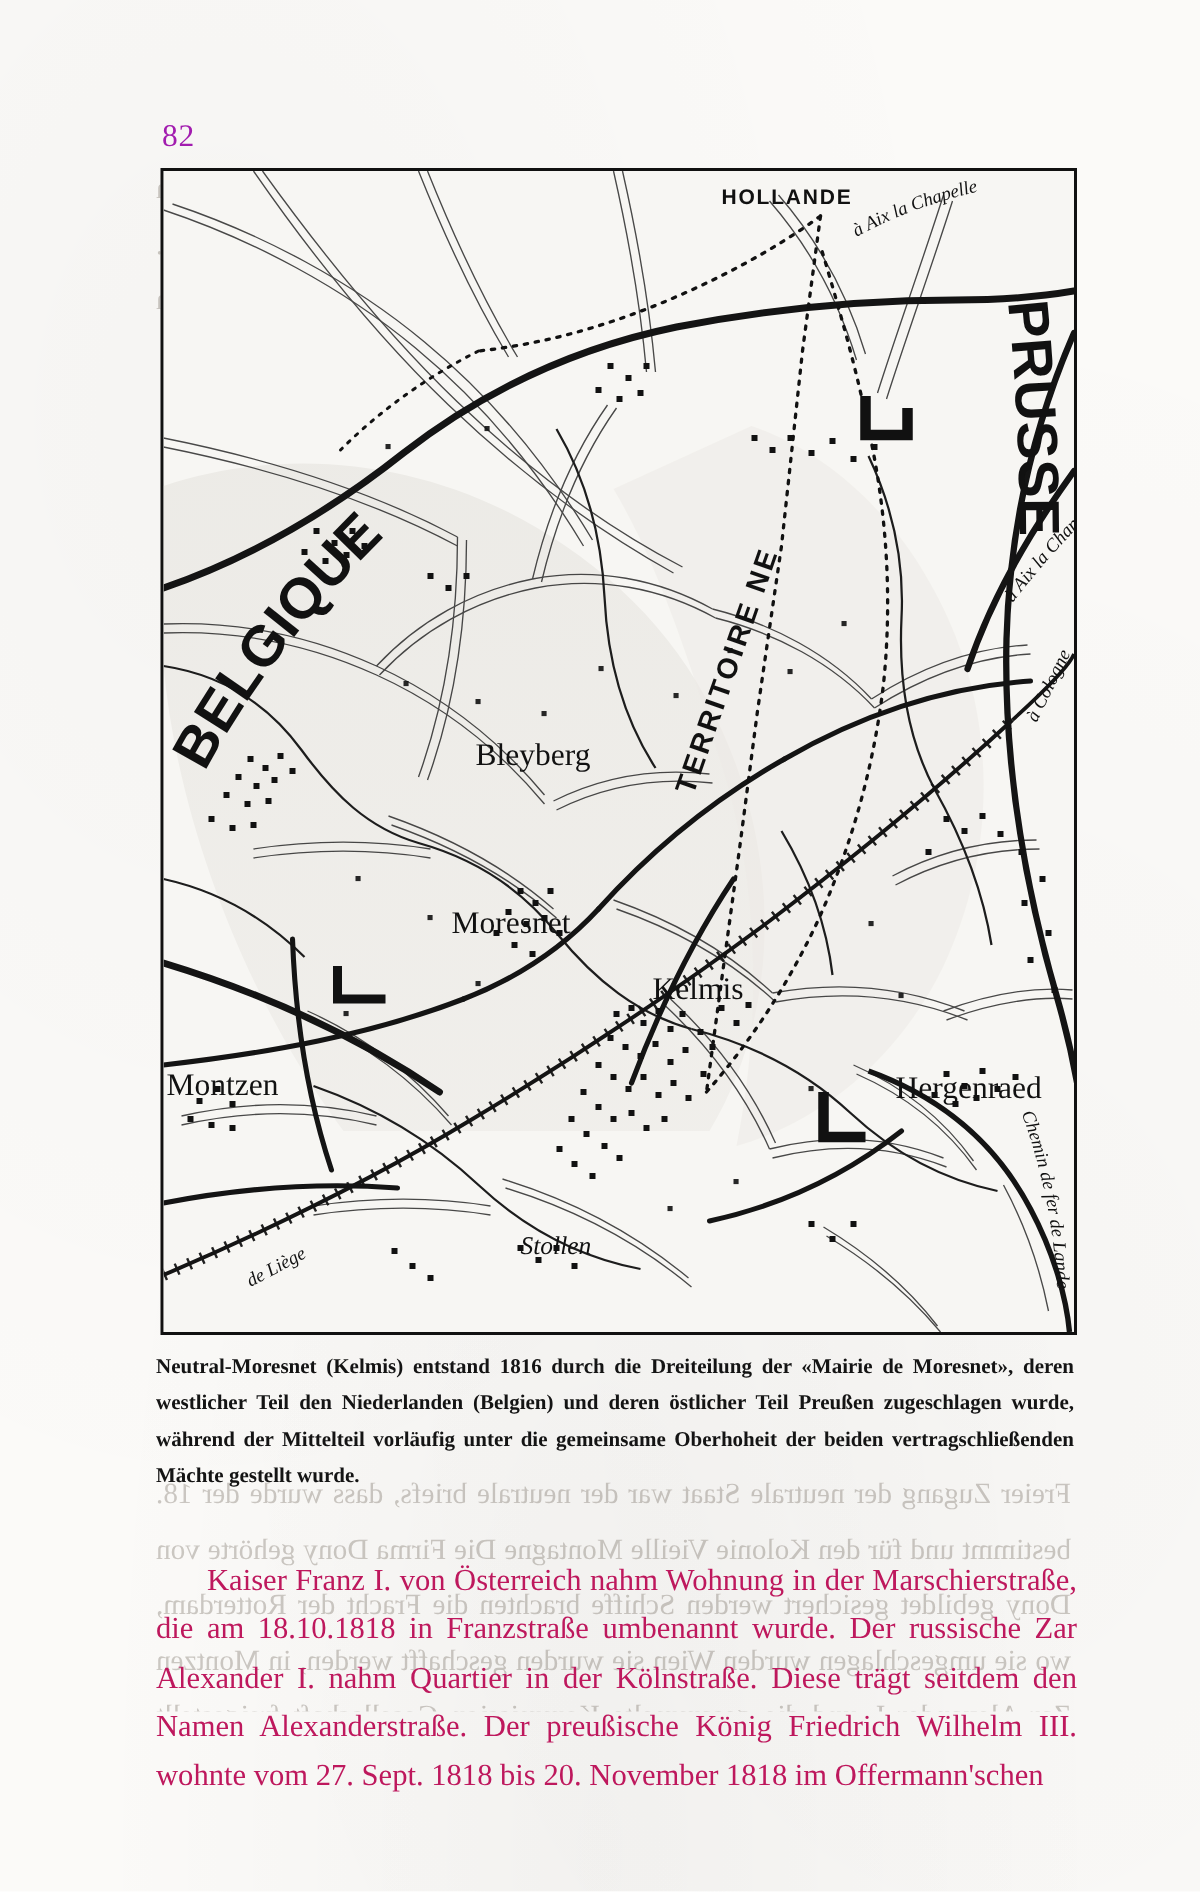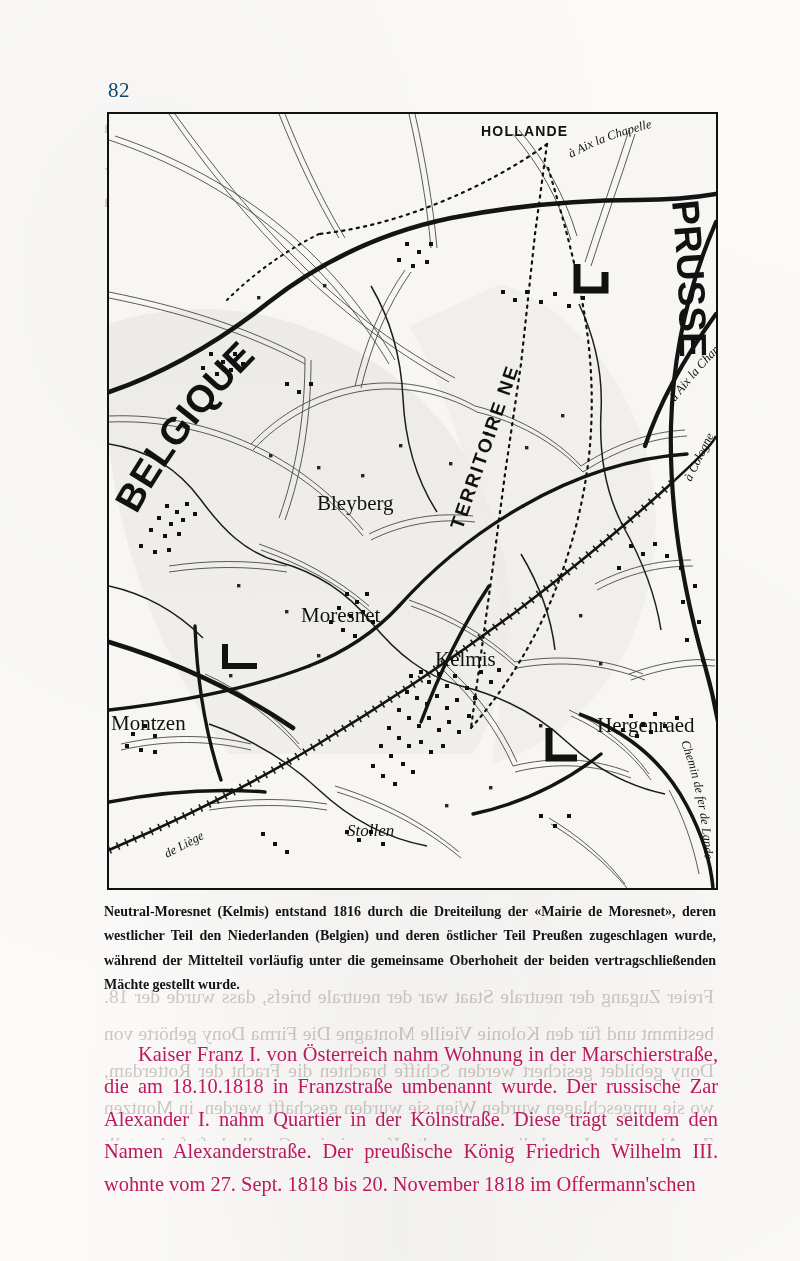--- a/index.html
+++ b/index.html
@@ -32,21 +32,21 @@
       radial-gradient(ellipse at 50% 98%, rgba(0,0,0,0.030), rgba(0,0,0,0) 60%);
     pointer-events: none;
   }
 
   
   #folio {
     position: absolute;
     left: 108px;
     top: 78px;
     font-size: 21px;
-    color: #0c4a6e;
+    color: #a21caf;
     letter-spacing: 0.5px;
   }
 
   
   .ghost-layer {
     position: absolute;
     left: 104px;
     right: 86px;
     top: 108px;
     bottom: 120px;

